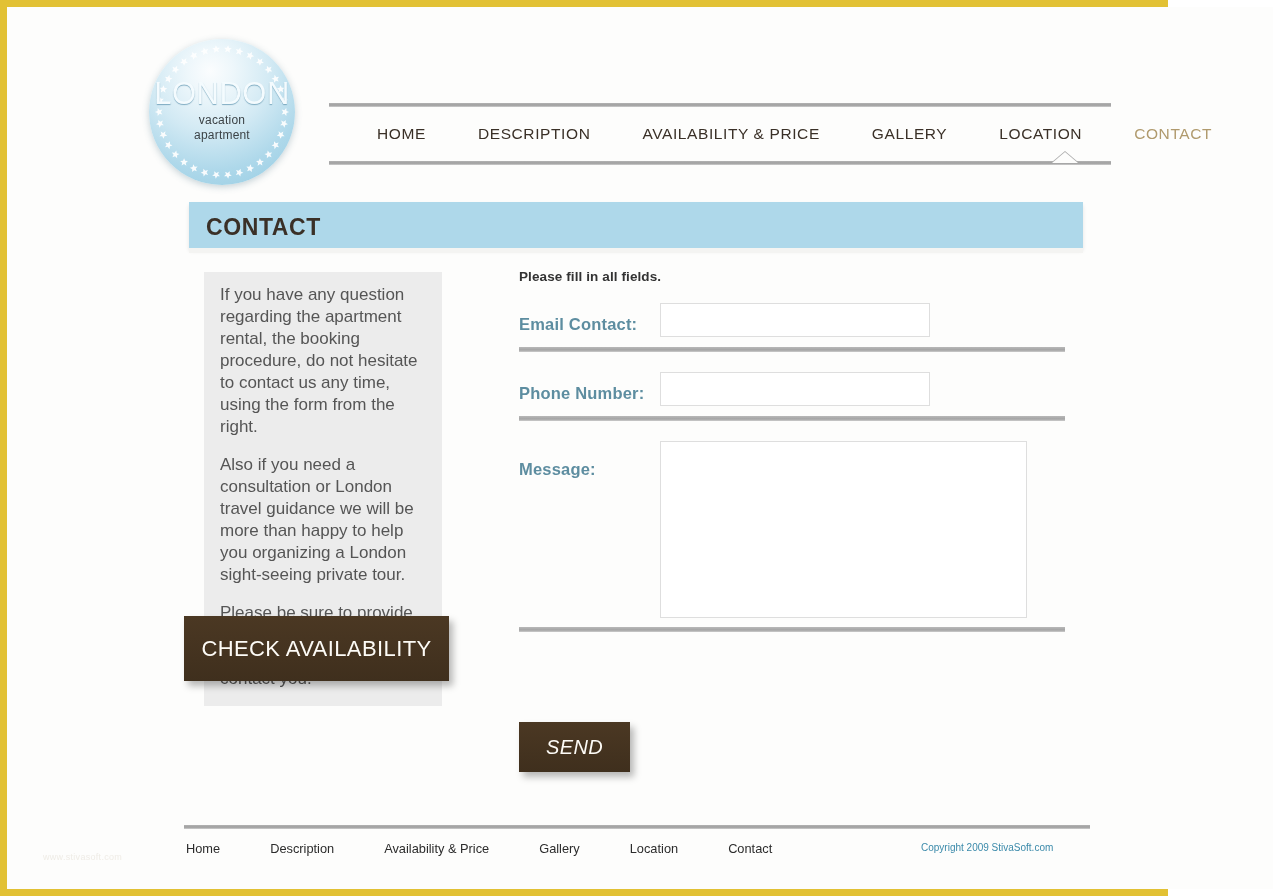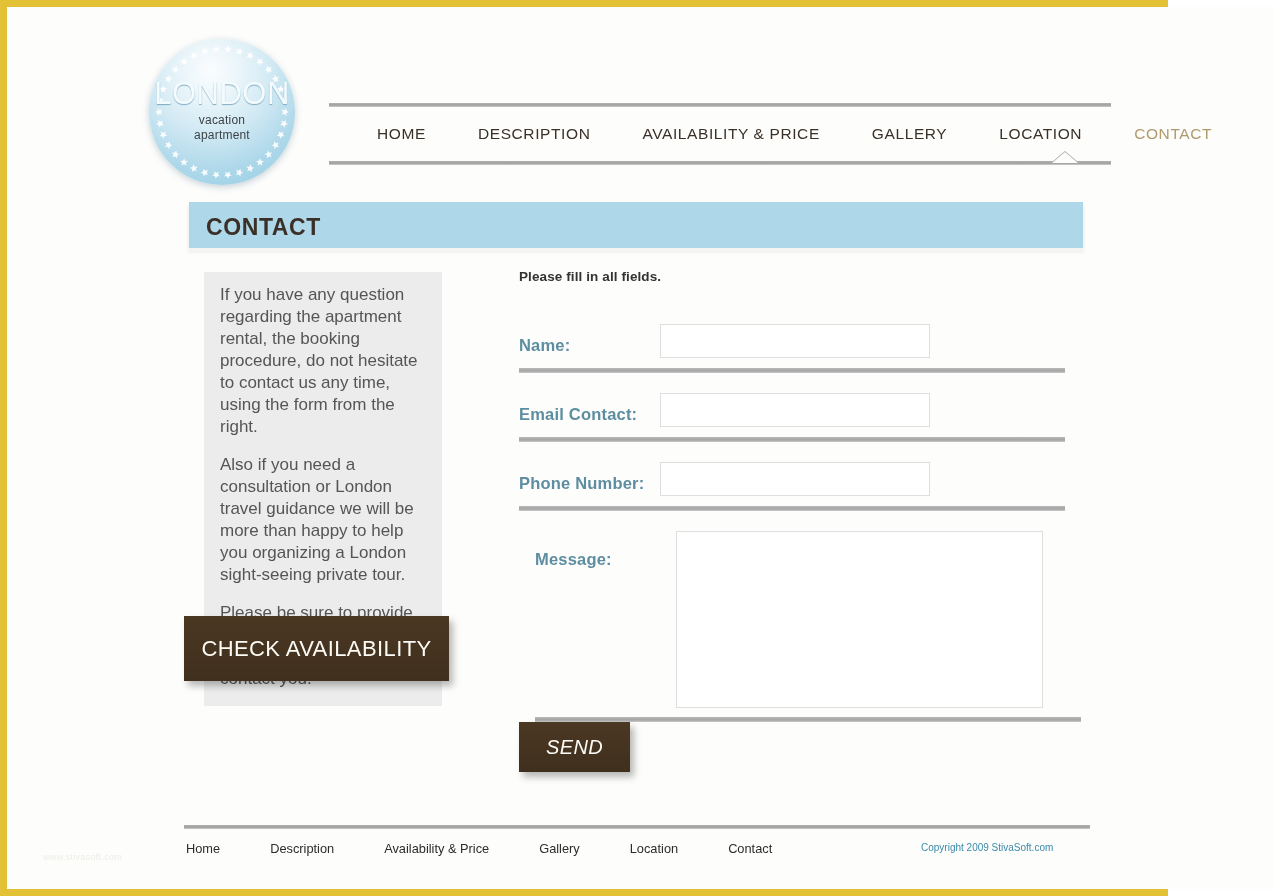--- a/index.html
+++ b/index.html
@@ -191,29 +191,29 @@
   
   .form-area {
     position: absolute;
     left: 512px; top: 262px;
     width: 560px;
   }
   .form-hint {
     font-size: 13.5px;
     font-weight: bold;
     color: #333333;
-    margin: 0 0 40px 0;
+    margin: 0 0 19px 0;
     letter-spacing: 0.1px;
   }
 
   .field-row {
     position: relative;
     height: 69px;
   }
-  .field-row.message-row { height: 215px; margin-left: 16px; }
+  .field-row.message-row { height: 215px; }
 
   .field-label {
     position: absolute;
     left: 0;
     top: 12px;
     font-size: 16.5px;
     font-weight: bold;
     color: #5d8da0;
     letter-spacing: 0.2px;
   }
@@ -390,25 +390,20 @@
         <p class="info-p">Also if you need a consultation or London travel guidance we will be more than happy to help you organizing a London sight-seeing private tour.</p>
         <p class="info-p">Please be sure to provide us with phone number and e-mail address, so we can contact you.</p>
       </div>
 
     <button class="check-btn">CHECK AVAILABILITY</button>
 
     <div class="form-area">
       <p class="form-hint">Please fill in all fields.</p>
       <div id="form-fields">
           <div class="field-row">
-            <label class="field-label">Name:</label>
-            <input type="text" class="field-input" placeholder="" style="">
-            <div class="field-rule"></div>
-          </div>
-          <div class="field-row">
             <label class="field-label">Email Contact:</label>
             <input type="text" class="field-input" placeholder="" style="">
             <div class="field-rule"></div>
           </div>
           <div class="field-row">
             <label class="field-label">Phone Number:</label>
             <input type="text" class="field-input" placeholder="" style="">
             <div class="field-rule"></div>
           </div>
           <div class="field-row message-row">

